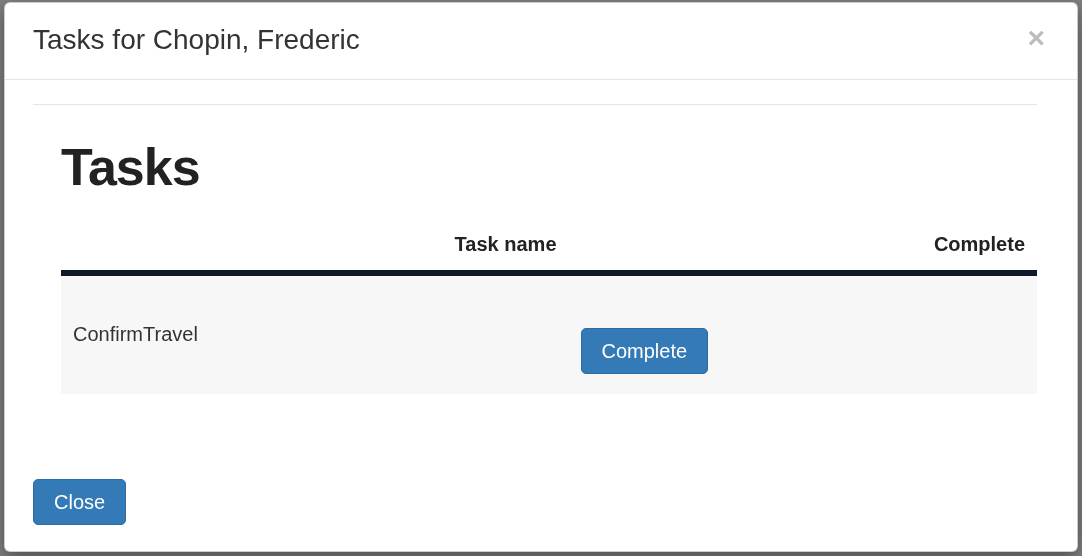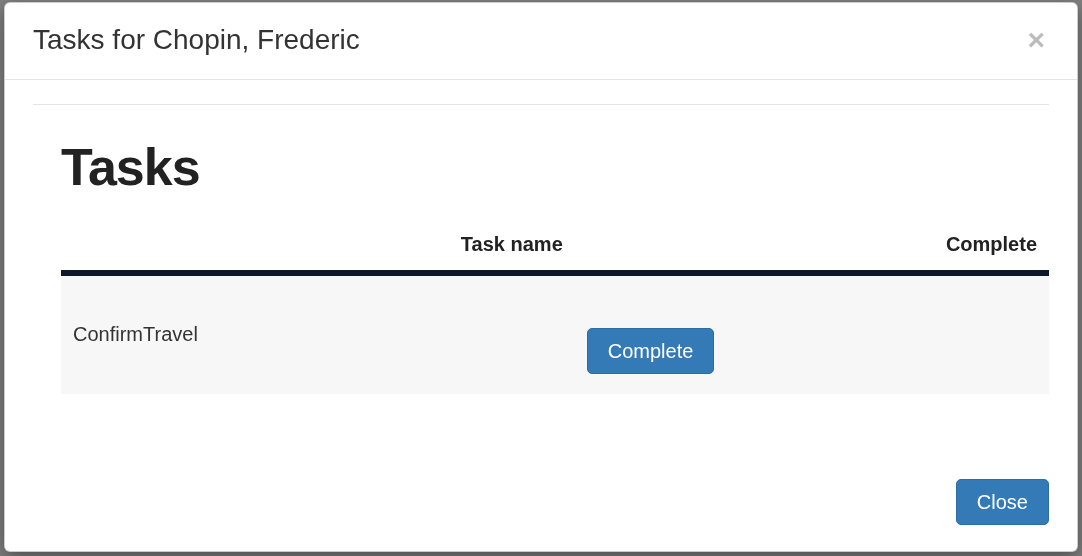--- a/index.html
+++ b/index.html
@@ -17,21 +17,21 @@
       border: 1px solid rgba(0,0,0,0.2);
       border-radius: 6px;
       box-shadow: 0 6px 18px rgba(0,0,0,0.4);
       display: flex;
       flex-direction: column;
     }
     .modal-header {
       padding: 20px 28px 22px 28px;
       border-bottom: 1px solid #e5e5e5;
       display: flex;
-      align-items: center;
+      align-items: flex-start;
       justify-content: space-between;
     }
     .modal-title {
       font-size: 28px;
       font-weight: 500;
       color: #333;
       line-height: 1.2;
     }
     .close-btn {
       background: none;
@@ -40,21 +40,21 @@
       line-height: 1;
       font-weight: 700;
       color: #bcbcbc;
       cursor: pointer;
       padding: 0 4px;
       text-shadow: 0 1px 0 #fff;
     }
 
     .modal-body {
       flex: 1;
-      padding: 0 28px 12px 28px;
+      padding: 0 40px 12px 28px;
       overflow: auto;
     }
     .inner-divider {
       border-top: 1px solid #e5e5e5;
       margin-top: 24px;
     }
     .section-heading {
       font-size: 52px;
       font-weight: 700;
       color: #222;
@@ -99,21 +99,20 @@
     }
     .btn-primary {
       background: #337ab7;
       border-color: #2e6da4;
       color: #fff;
     }
 
     .modal-footer {
       padding: 20px 28px 26px 28px;
       display: flex;
-      justify-content: flex-end;
     }
   </style>
 </head>
 <body>
 
 <div class="modal">
 
   <div class="modal-header">
     <h3 class="modal-title">Tasks for Chopin, Frederic</h3>
     <button class="close-btn">×</button>

